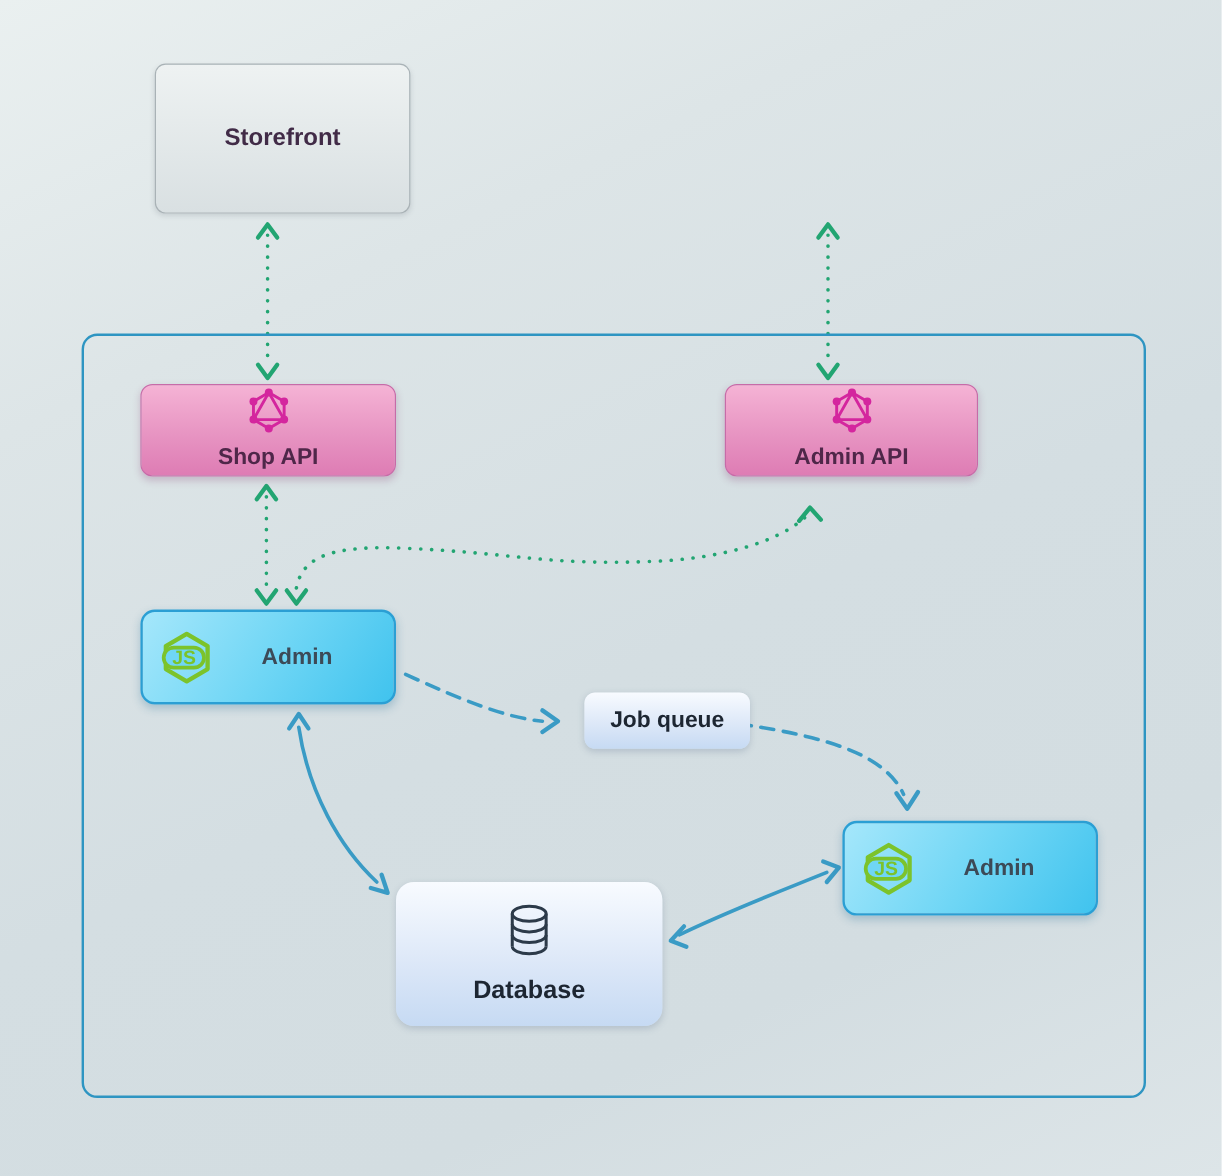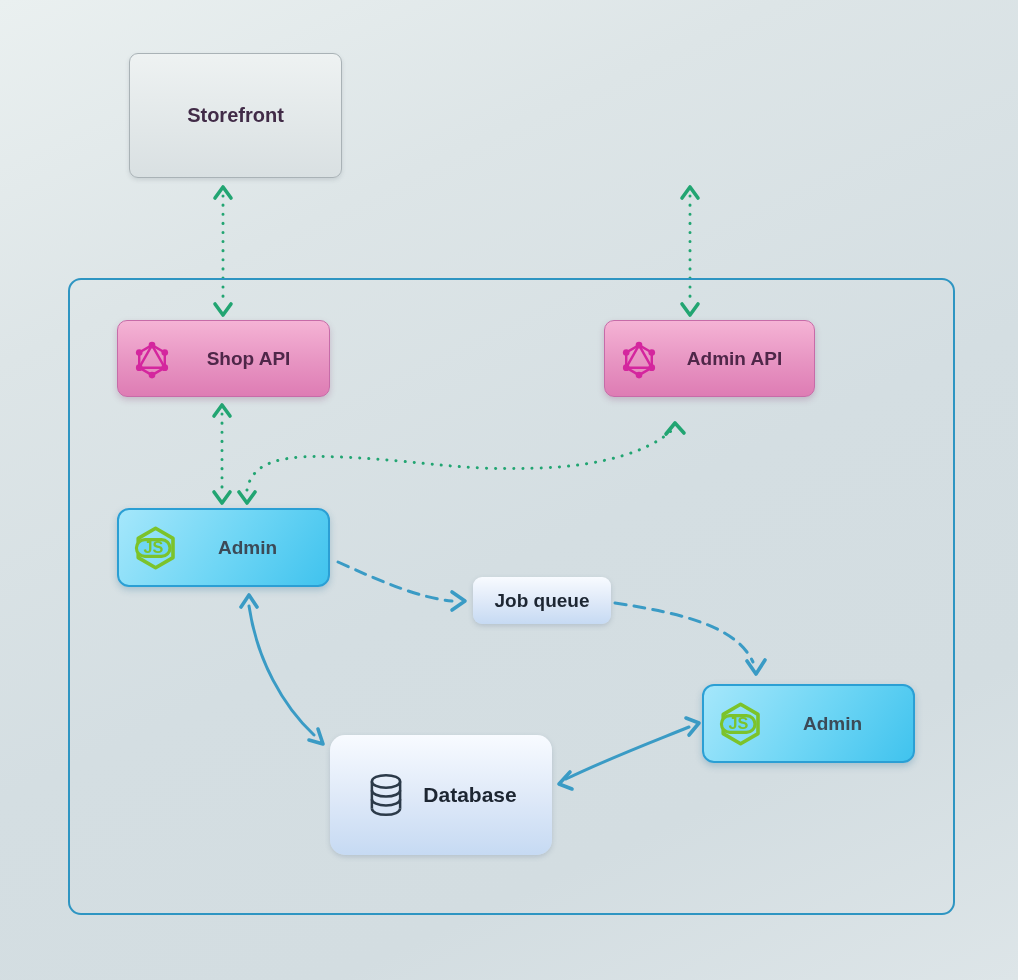--- a/index.html
+++ b/index.html
@@ -19,35 +19,36 @@
   .solid-e{stroke-width:3;stroke-linecap:round;fill:none;}
   .head{stroke-width:3.6;fill:none;stroke-linecap:round;stroke-linejoin:round;}
   .stroke-green{stroke:var(--green-arrow,#22a572);}
   .stroke-blue{stroke:var(--blue-arrow,#3a9bc5);}
 
   .node{
     position:absolute;display:flex;align-items:center;
     box-sizing:border-box;font-weight:700;
   }
   .node .label{flex:1;text-align:center;}
-  .node.center-group{}
+  .node.center-group{flex-direction:column;}
 
   .plain-node{
     background:linear-gradient(180deg,var(--plain-node-from,#eef2f2) 0%,var(--plain-node-to,#d9e0e2) 100%);
     border:1.5px solid #a9b2b6;border-radius:9px;
     color:#412b47;font-size:20px;
     justify-content:center;
     box-shadow:0 2px 4px rgba(90,100,110,0.18);
   }
   .pink-node{
     background:linear-gradient(180deg,var(--pink-node-from,#f5b3d5) 0%,#e794c2 55%,var(--pink-node-to,#de7cb4) 100%);
     border:1.5px solid #c76ba8;border-radius:10px;
     color:#4f2749;font-size:19px;
     padding:0 14px;gap:10px;
     box-shadow:0 3px 6px rgba(130,60,110,0.25);
+    flex-direction:column;
   }
   .blue-node{
     background:linear-gradient(125deg,var(--blue-node-from,#a5e7fb) 0%,#6fd6f5 52%,var(--blue-node-to,#40c3ee) 100%);
     border:2px solid #2b9fd4;border-radius:12px;
     color:#3c4a57;font-size:19px;
     padding:18px 12px;gap:0;
     box-shadow:0 3px 7px rgba(40,110,150,0.28);
   }
   .light-node{
     background:linear-gradient(180deg,var(--light-node-from,#f8fbff) 0%,#dde8f8 55%,var(--light-node-to,#c6daf3) 100%);
@@ -163,21 +164,21 @@
 
   <div class="node blue-node" style="left:117px;top:508px;width:213px;height:79px;">
     <svg class="icon" width="48" height="48" viewBox="0 0 40 40">
       <path class="njs-stroke" d="M20.5 3.5 L35 12 L35 28 L20.5 36.5 L6 28 L6 12 Z"></path>
       <rect class="njs-rect" x="4.5" y="13" width="28" height="14" rx="7"></rect>
       <text class="njs-text" x="10.5" y="24.5">JS</text>
     </svg>
     <span class="label">Admin</span>
   </div>
 
-  <div class="node light-node" style="left:473px;top:577px;width:138px;height:47px;align-items:center;">
+  <div class="node light-node" style="left:487px;top:577px;width:138px;height:47px;align-items:center;">
     <span class="label">Job queue</span>
   </div>
 
   <div class="node blue-node" style="left:702px;top:684px;width:213px;height:79px;">
     <svg class="icon" width="48" height="48" viewBox="0 0 40 40">
       <path class="njs-stroke" d="M20.5 3.5 L35 12 L35 28 L20.5 36.5 L6 28 L6 12 Z"></path>
       <rect class="njs-rect" x="4.5" y="13" width="28" height="14" rx="7"></rect>
       <text class="njs-text" x="10.5" y="24.5">JS</text>
     </svg>
     <span class="label">Admin</span>

